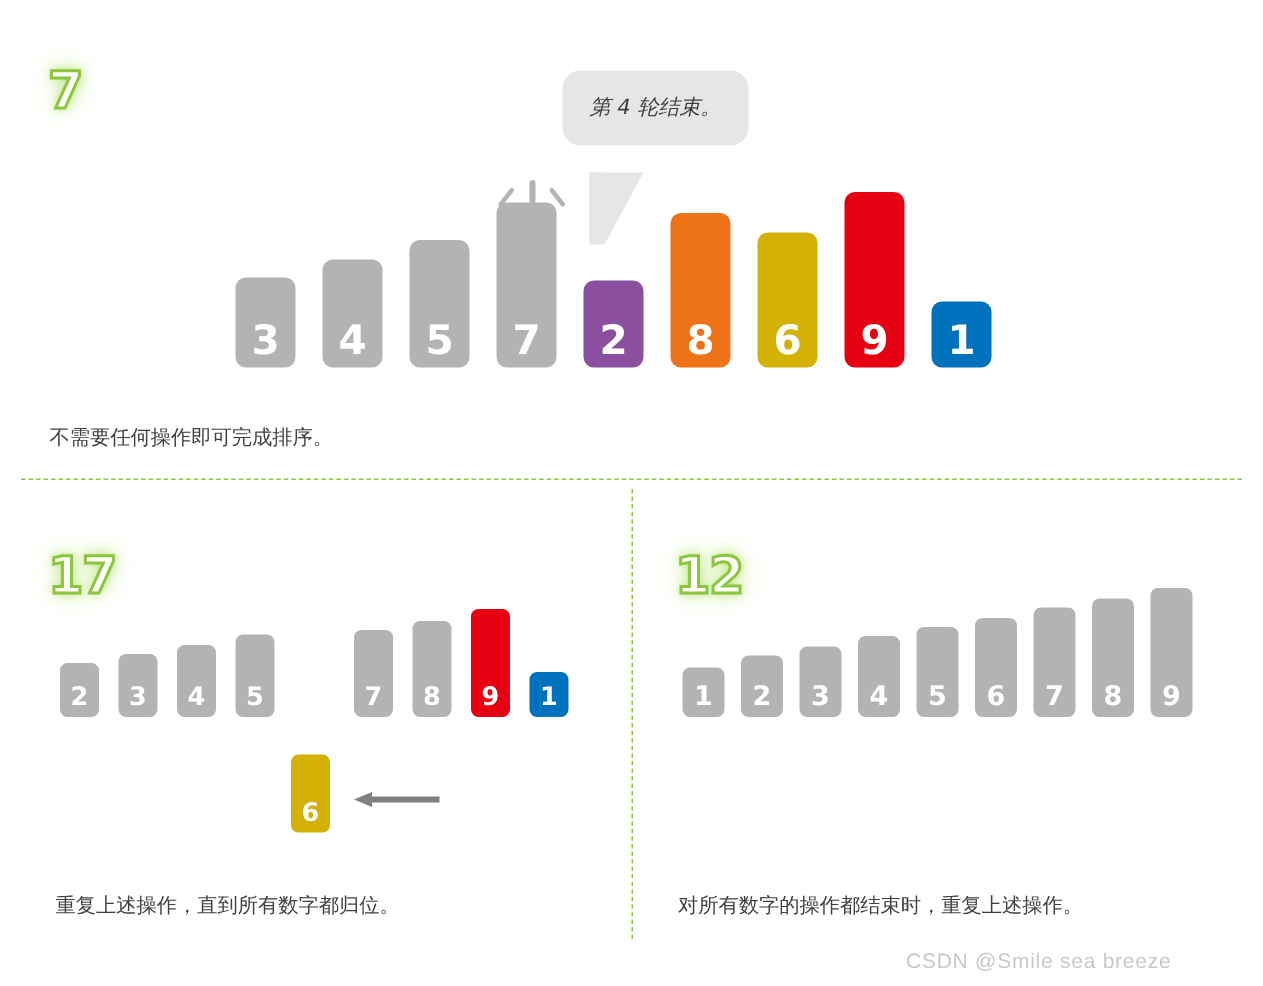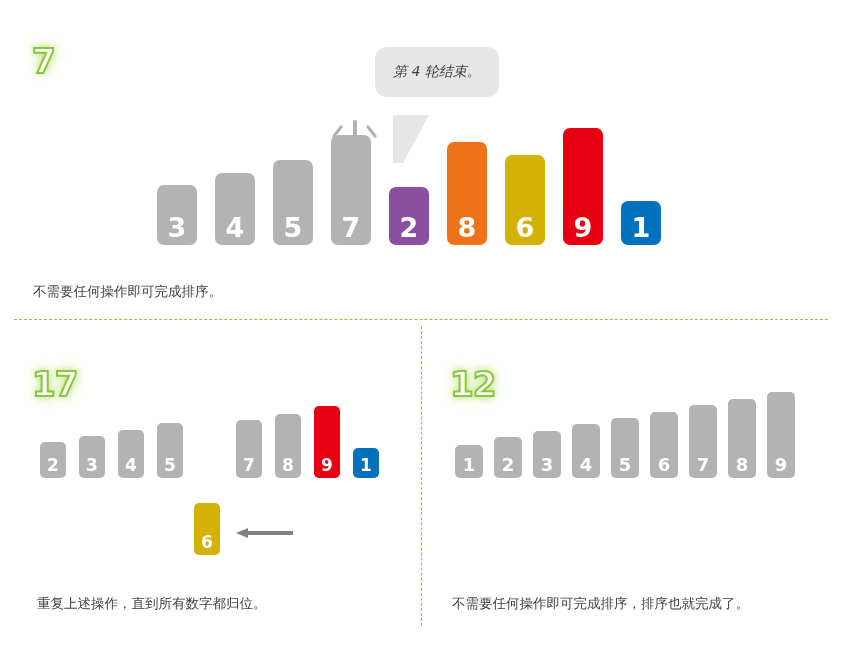--- a/index.html
+++ b/index.html
@@ -260,17 +260,18 @@
           <span class="num" style="font-size: 18px;">7</span>
         </div>
         <div class="card" style="left: 273px; width: 28px; height: 79px; background: rgb(179, 179, 179); border-radius: 5px;">
           <span class="num" style="font-size: 18px;">8</span>
         </div>
         <div class="card" style="left: 312px; width: 28px; height: 86px; background: rgb(179, 179, 179); border-radius: 5px;">
           <span class="num" style="font-size: 18px;">9</span>
         </div>
       </div>
 
-    <div class="caption" style="left:452px; top:595px;">不需要任何操作即可完成排序，排序也就完成了。</div>
+    <div class="caption" style="left:452px; top:595px;">对所有数字的操作都结束时，重复上述操作。</div>
   </div>
 
+  <div class="watermark" style="left:604px; top:632px;">CSDN @Smile sea breeze</div>
 
 </div>
 
 </body></html>

